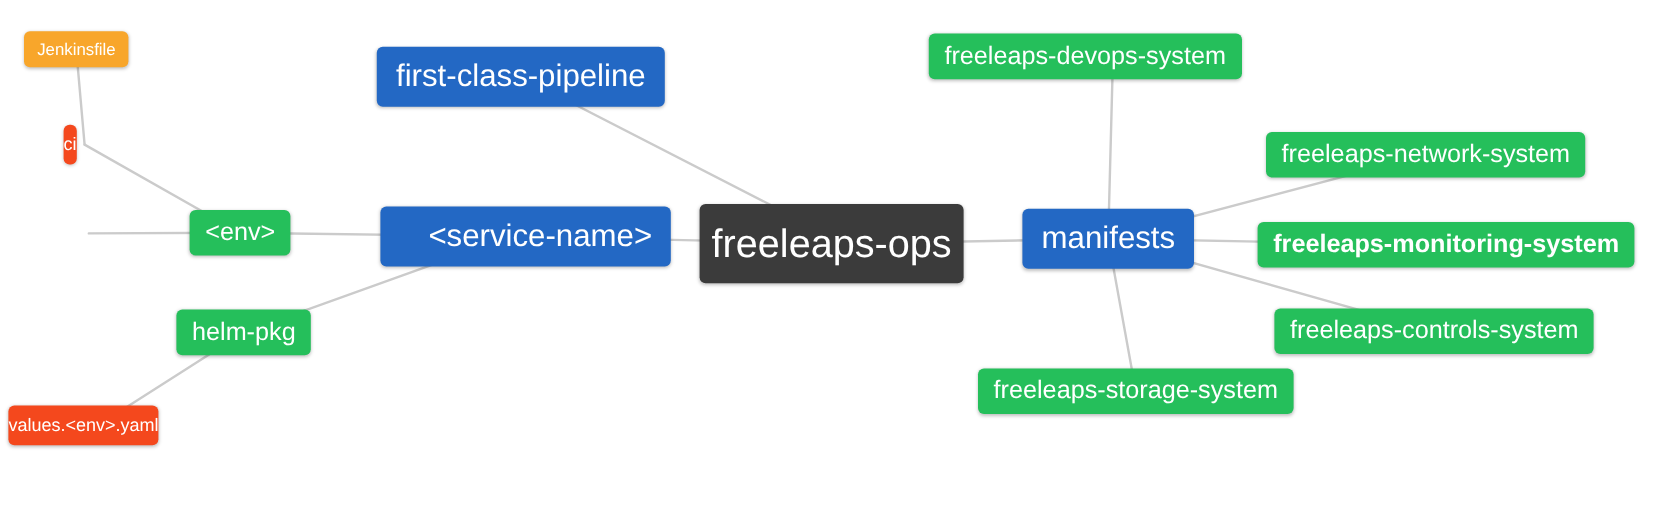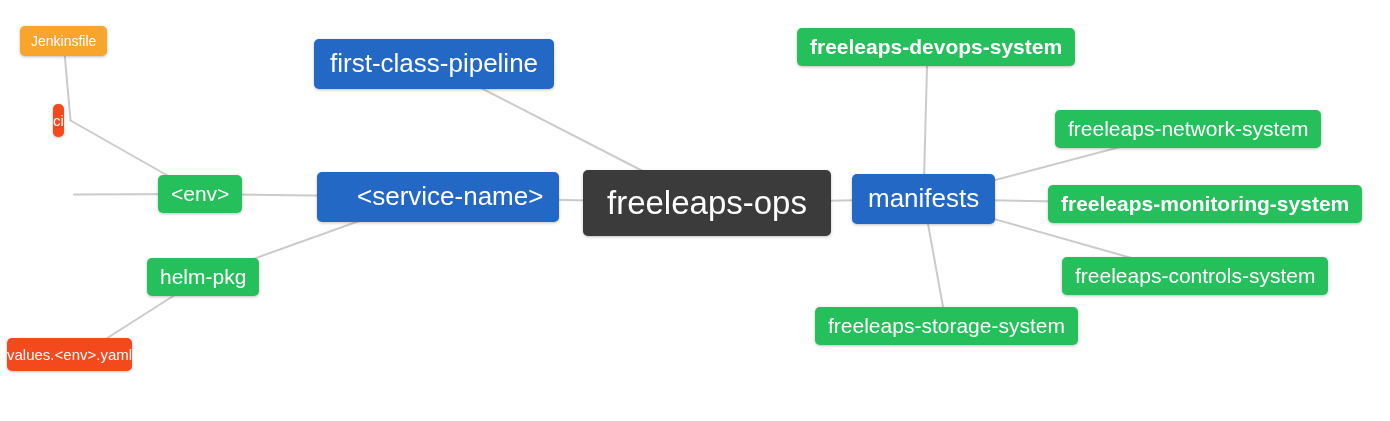--- a/index.html
+++ b/index.html
@@ -36,21 +36,21 @@
   .node.orange { background: var(--orange); }
   .node.red    { background: var(--red); }
   .node.green  { background: var(--green); }
   .node.blue   { background: var(--blue); }
   .node.dark   { background: var(--dark); }
 
   .size-xs { font-size: 14px; padding: 7px 11px; }
   .size-s  { font-size: 15px; padding: 8px 0; }
   .size-m  { font-size: 21px; padding: 7px 13px; }
   .size-l  { font-size: 26px; padding: 10px 16px; }
-  .size-xl { font-size: 33px; padding: 14px 24px; }
+  .size-xl { font-size: 33px; padding: 14px 10px; }
 </style>
 </head>
 <body>
 
 <div id="canvas">
   <svg id="edges" viewBox="0 0 1390 421" xmlns="http://www.w3.org/2000/svg">
       <line x1="63.5" y1="41" x2="70.5" y2="120.5" stroke="#CBCBCB" stroke-width="2" stroke-linecap="round"></line>
       <line x1="70.5" y1="120.5" x2="200" y2="194" stroke="#CBCBCB" stroke-width="2" stroke-linecap="round"></line>
       <line x1="74" y1="194.5" x2="200" y2="194" stroke="#CBCBCB" stroke-width="2" stroke-linecap="round"></line>
       <line x1="200" y1="194" x2="426" y2="197" stroke="#CBCBCB" stroke-width="2" stroke-linecap="round"></line>
@@ -78,21 +78,21 @@
   <div class="node red size-s" style="left:7px;   top:338px;">values.&lt;env&gt;.yaml</div>
 
   <div class="node blue size-l" style="left:314px; top:39px;">first-class-pipeline</div>
 
   <div class="node blue size-l" style="left:317px; top:172px;padding-left:40px;">&lt;service-name&gt;</div>
 
   <div class="node dark size-xl" style="left:583px; top:170px;">freeleaps-ops</div>
 
   <div class="node blue size-l" style="left:852px; top:174px;">manifests</div>
 
-  <div class="node green size-m" style="left:797px;  top:28px;font-weight:bold;">freeleaps-devops-system</div>
+  <div class="node green size-m" style="left:774px;  top:28px;">freeleaps-devops-system</div>
 
   <div class="node green size-m" style="left:1055px; top:110px;">freeleaps-network-system</div>
 
   <div class="node green size-m" style="left:1048px; top:185px;font-weight:bold;">freeleaps-monitoring-system</div>
 
   <div class="node green size-m" style="left:1062px; top:257px;">freeleaps-controls-system</div>
 
   <div class="node green size-m" style="left:815px;  top:307px;">freeleaps-storage-system</div>
 </div>
 

